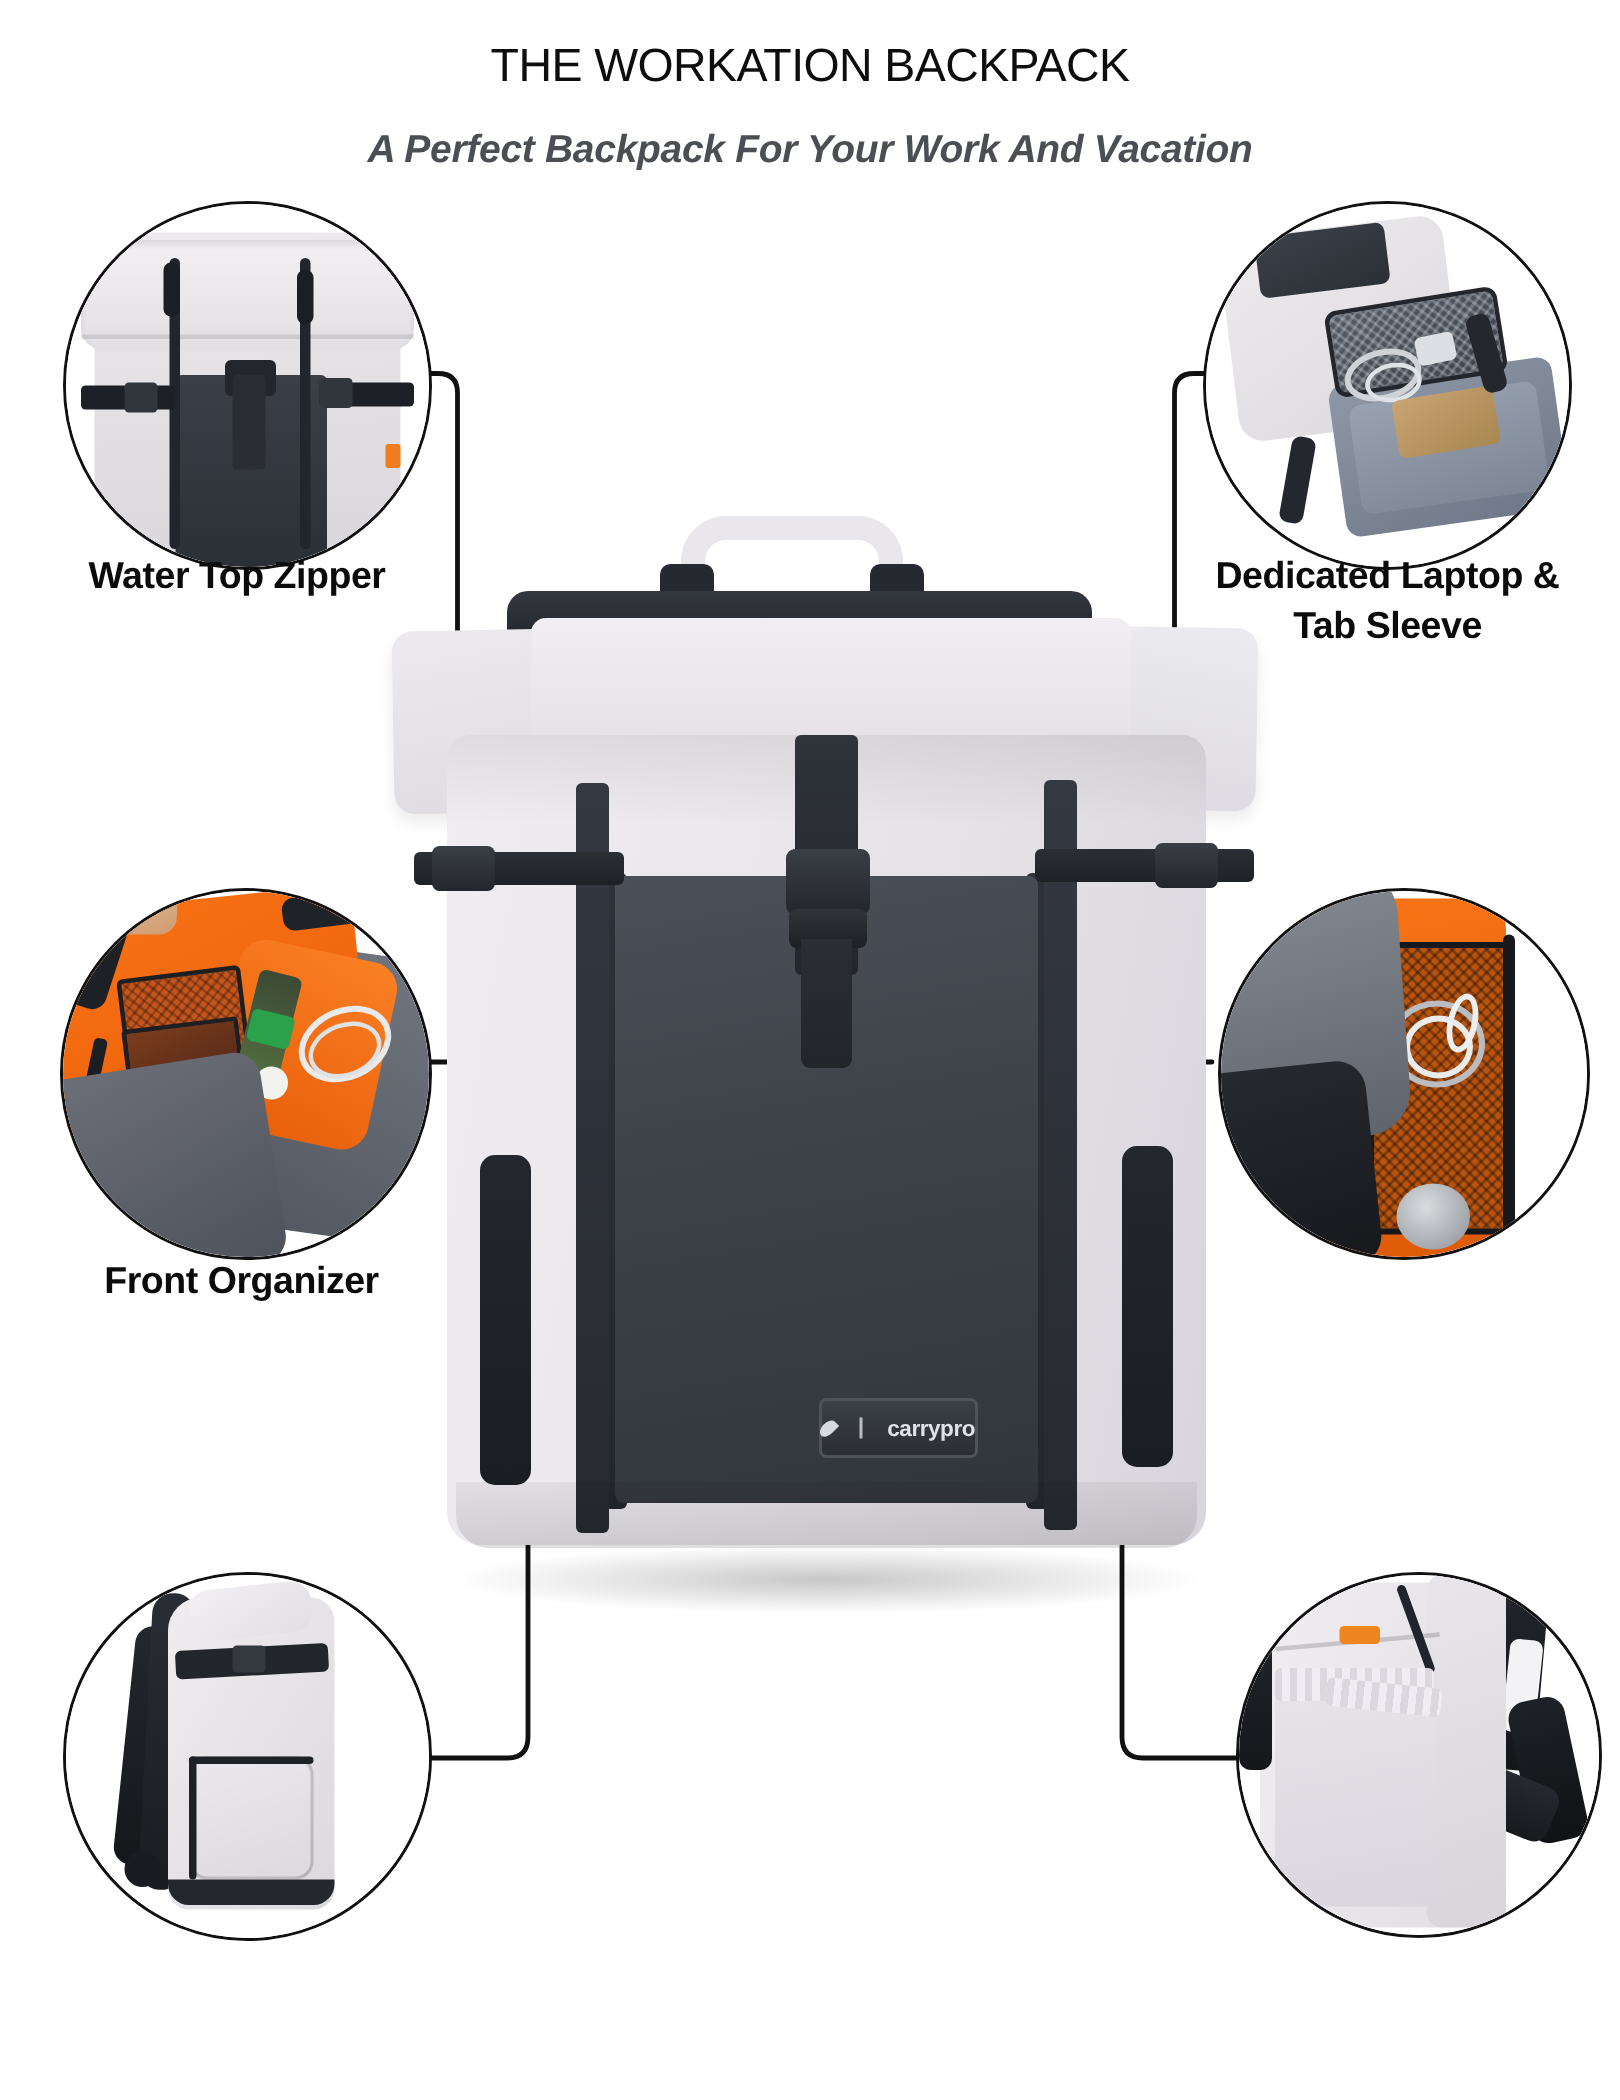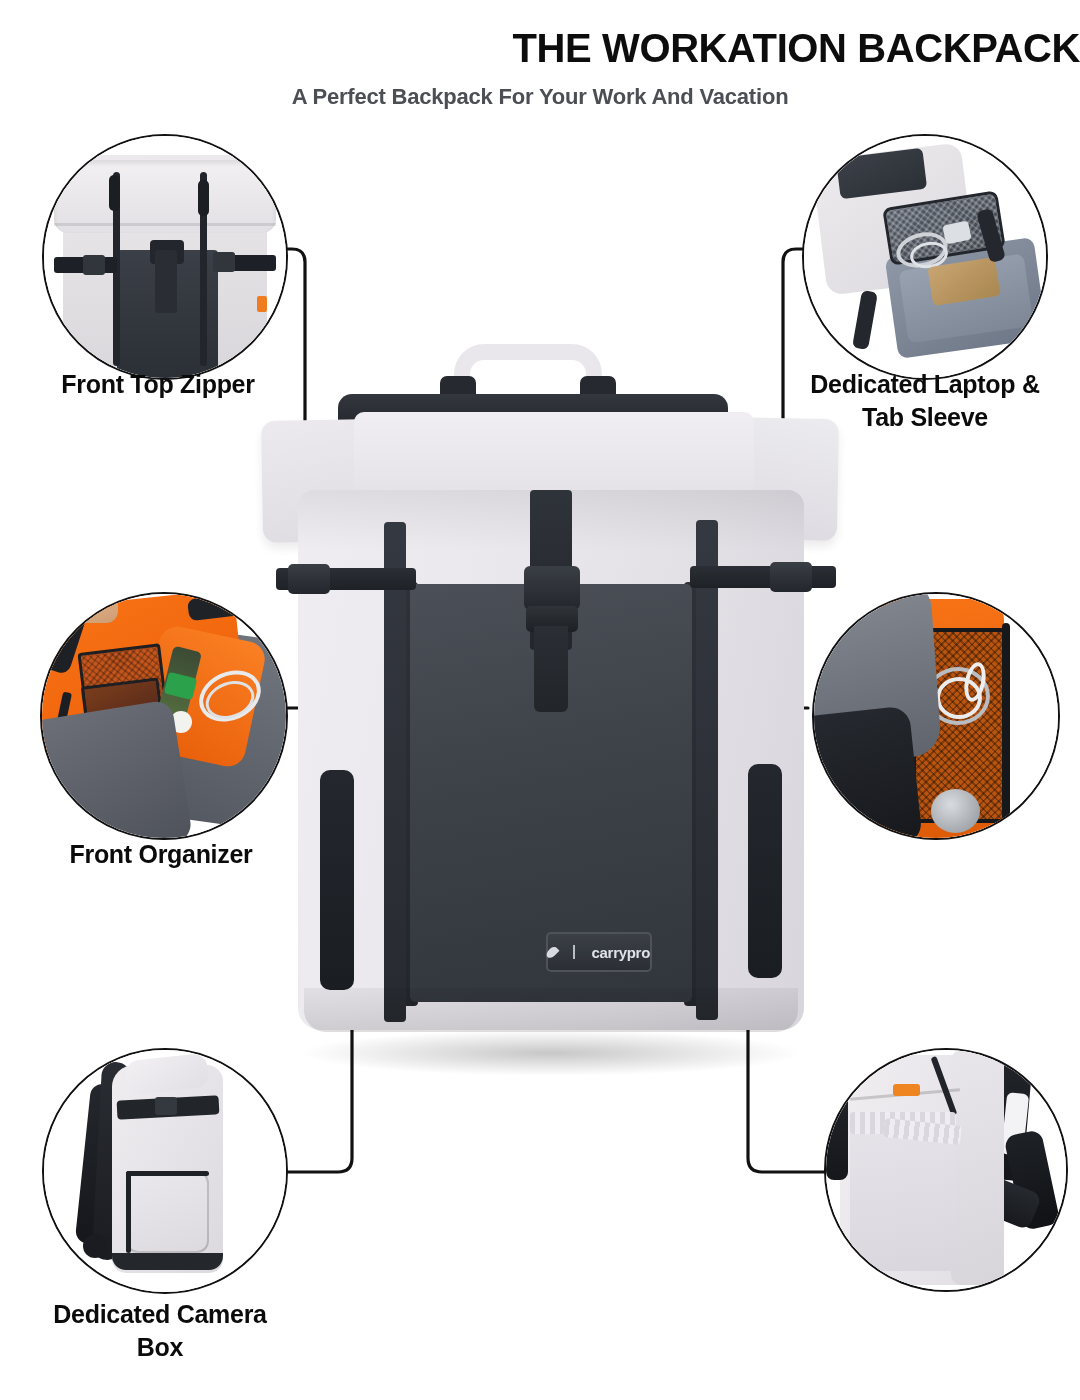--- a/index.html
+++ b/index.html
@@ -6,26 +6,26 @@
   html,body{ background:#ffffff; }
   body{
     width:1080px; height:1400px; position:relative; overflow:hidden;
     font-family:"Liberation Sans", sans-serif;
     -webkit-font-smoothing:antialiased;
   }
   .stage{ position:absolute; inset:0; }
 
   
   .title{
-    position:absolute; left:0; right:0; top:26px; text-align:right;
-    font-size:40px; font-weight:700; letter-spacing:-0.4px; color:#0d0d0d;
+    position:absolute; left:0; right:0; top:26px; text-align:center;
+    font-size:31px; font-weight:400; letter-spacing:-0.4px; color:#0d0d0d;
   }
   .subtitle{
     position:absolute; left:0; right:0; top:84px; text-align:center;
-    font-size:22px; font-weight:700; color:#4b4f54;
+    font-size:26px; font-weight:700; font-style:italic; color:#4b4f54;
     letter-spacing:-0.2px;
   }
 
   
   .connectors{ position:absolute; inset:0; pointer-events:none; }
 
   
   .flabel{
     position:absolute; text-align:center; color:#0b0b0b;
     font-size:25px; font-weight:800; line-height:1.32; letter-spacing:-0.3px;
@@ -462,32 +462,28 @@
       <div class="p br-zipdiag"></div>
       <div class="p br-pocket"></div>
       <div class="p br-elastic"></div>
       <div class="p br-elastic2"></div>
       <div class="p br-tag"></div>
       <div class="p br-left"></div>
     </div>
   </div>
 
   <div class="flabel fl-rolltop">
-    <div>Front Top Zipper</div>
+    <div>Water Top Zipper</div>
   </div>
 
   <div class="flabel fl-front">
     <div>Front Organizer</div>
   </div>
 
   <div class="flabel fl-laptop">
     <div>Dedicated Laptop &amp;</div>
     <div>Tab Sleeve</div>
   </div>
 
 
-  <div class="flabel fl-camera">
-    <div>Dedicated Camera</div>
-    <div>Box</div>
-  </div>
 
 
 </div>
 
 </body></html>

